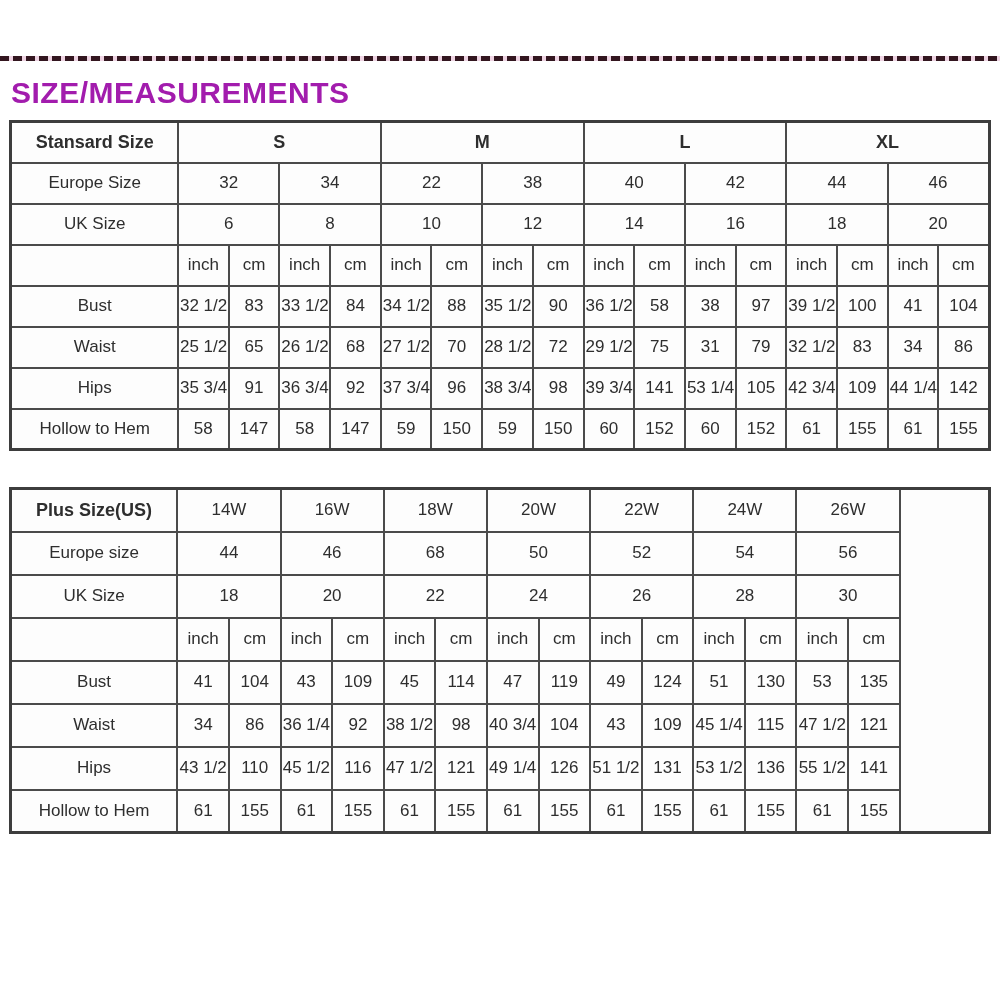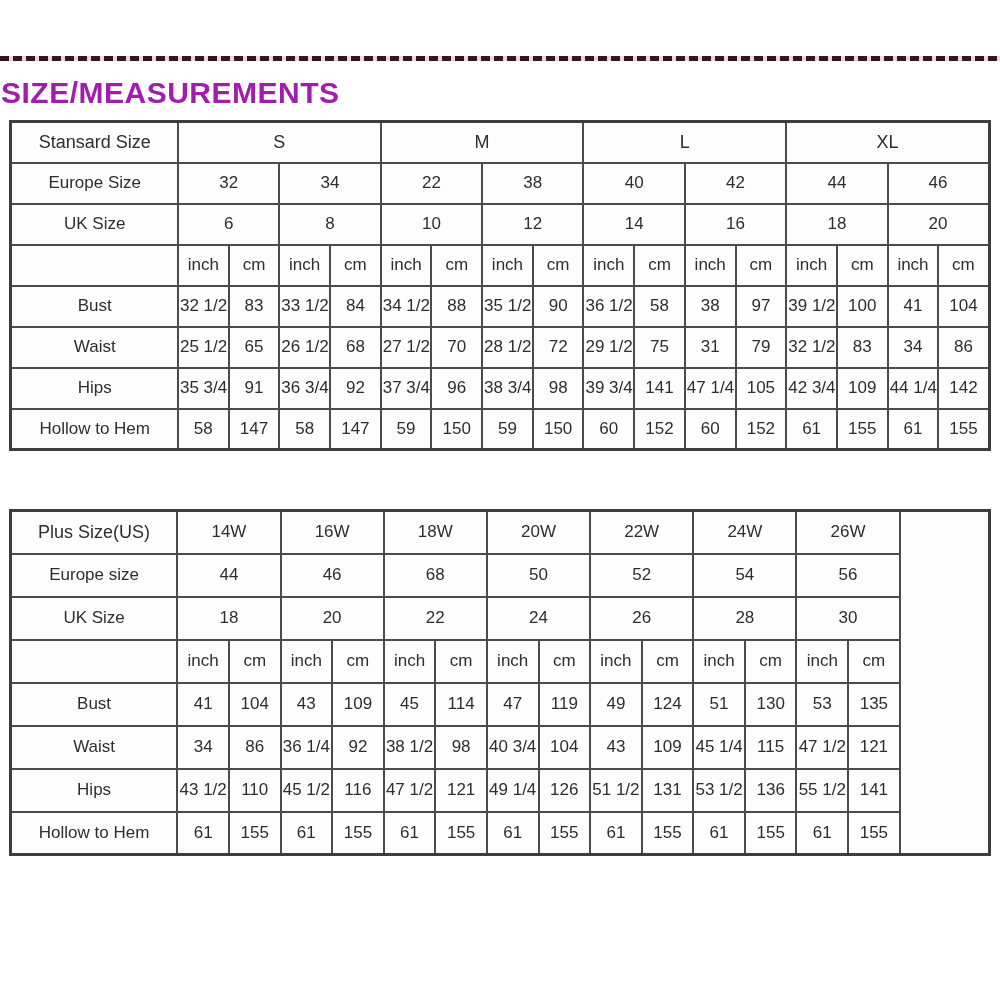--- a/index.html
+++ b/index.html
@@ -19,21 +19,21 @@
     height: 5px;
     width: 100%;
     background: repeating-linear-gradient(90deg,
       #33161f 0px, #33161f 9px,
       #eed3e2 9px, #eed3e2 13px);
   }
   .page-title {
     font-size: 30px;
     font-weight: bold;
     letter-spacing: 0.5px;
-    margin: 15px 0 11px 1px;
+    margin: 15px 0 11px 11px;
     line-height: 1.1;
   }
   .size-table {
     border-collapse: collapse;
     table-layout: fixed;
     width: 978px;
     margin: 0 auto;
     background: #fdfdfd;
     border: 3px solid #3d3d3d;
   }
@@ -41,22 +41,22 @@
     border: 2px solid #4b4b4b;
     text-align: center;
     vertical-align: middle;
     font-size: 17px;
     padding: 0 1px;
     white-space: nowrap;
     overflow: hidden;
   }
   #standard-table tr { height: 41px; }
   #plus-table tr { height: 43px; }
-  #plus-table { margin-top: 58px; }
-  .size-table td.b { font-weight: normal; font-size: 18px; }
+  #plus-table { margin-top: 36px; }
+  .size-table td.b { font-weight: bold; font-size: 18px; }
   .col-label  { width: 167px; }
   .col-data1  { width: 50.7px; }
   .col-data2  { width: 51.6px; }
   .col-spacer { width: 90px; }
 </style>
 </head>
 <body>
 
 <div class="divider"></div>
 
@@ -159,21 +159,21 @@
         <td>35 3/4</td>
         <td>91</td>
         <td>36 3/4</td>
         <td>92</td>
         <td>37 3/4</td>
         <td>96</td>
         <td>38 3/4</td>
         <td>98</td>
         <td>39 3/4</td>
         <td>141</td>
-        <td>47 1/4</td>
+        <td>53 1/4</td>
         <td>105</td>
         <td>42 3/4</td>
         <td>109</td>
         <td>44 1/4</td>
         <td>142</td>
       </tr>
       <tr>
         <td>Hollow to Hem</td>
         <td>58</td>
         <td>147</td>

